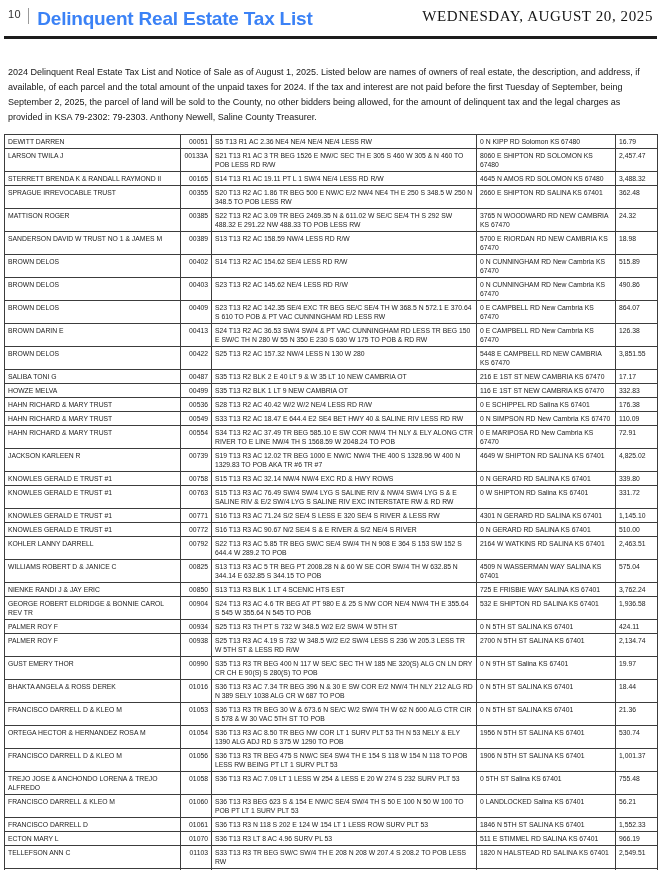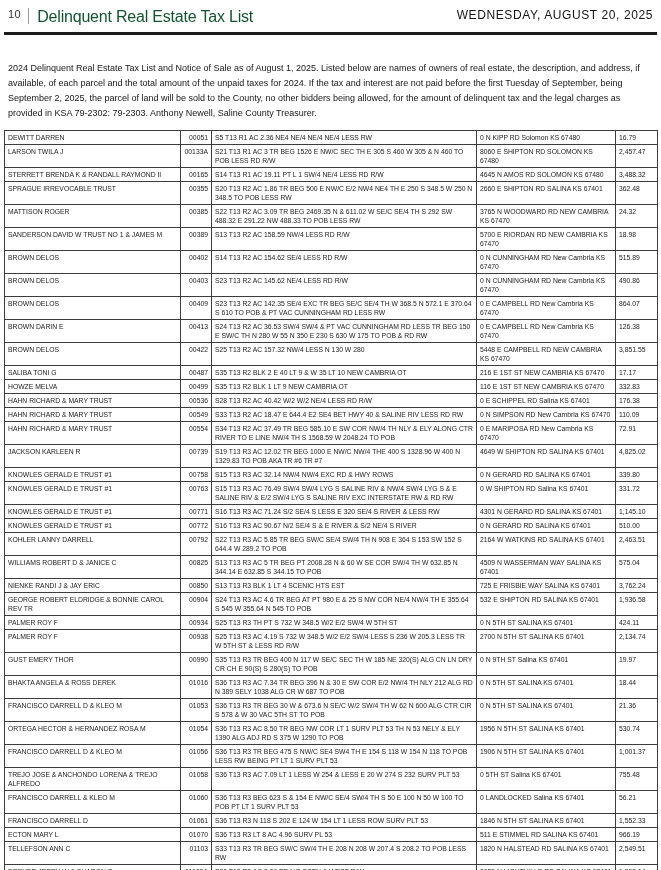--- a/index.html
+++ b/index.html
@@ -5,23 +5,23 @@
   * { margin: 0; padding: 0; box-sizing: border-box; }
   html, body { width: 661px; height: 870px; background: #ffffff; overflow: hidden; }
   body { font-family: "Liberation Sans", sans-serif; color: #1a1a1a; }
 
   .page { padding: 6px 4px 0 4px; }
 
   
   .masthead { display: flex; align-items: flex-start; padding: 2px 4px 6px 4px; }
   .page-number { font-size: 11px; color: #333; letter-spacing: .5px; }
   .mast-divider { width: 1px; height: 16px; background: #9a9a9a; margin: 0 8px 0 7px; }
-  .page-title { font-size: 16px; font-weight: normal; letter-spacing: -0.2px; color: #14532d; }
+  .page-title { font-size: 19px; font-weight: bold; letter-spacing: -0.2px; color: #3b82f6; }
   .mast-spacer { flex: 1; }
-  .mast-date { font-size: 12px; letter-spacing: .6px; color: #141414; }
+  .mast-date { font-size: 15px; letter-spacing: .6px; color: #141414; font-family: Liberation Serif, serif; }
   .mast-rule { height: 3px; background: #1c1c1c; margin: 0 0 9px 0; }
 
   
   .intro { font-size: 9px; line-height: 15px; color: #161616; padding: 2px 4px 9px 4px; letter-spacing: 0; margin-top: 24px; }
 
   
   table.tax-table { border-collapse: collapse; table-layout: fixed; width: 653px; }
   table.tax-table td { border: 1px solid #3c3c3c; vertical-align: top;
     font-size: 6.8px; line-height: 9px; padding: 2px 3px; letter-spacing: 0;
     word-wrap: break-word; color: #1a1a1a; }

